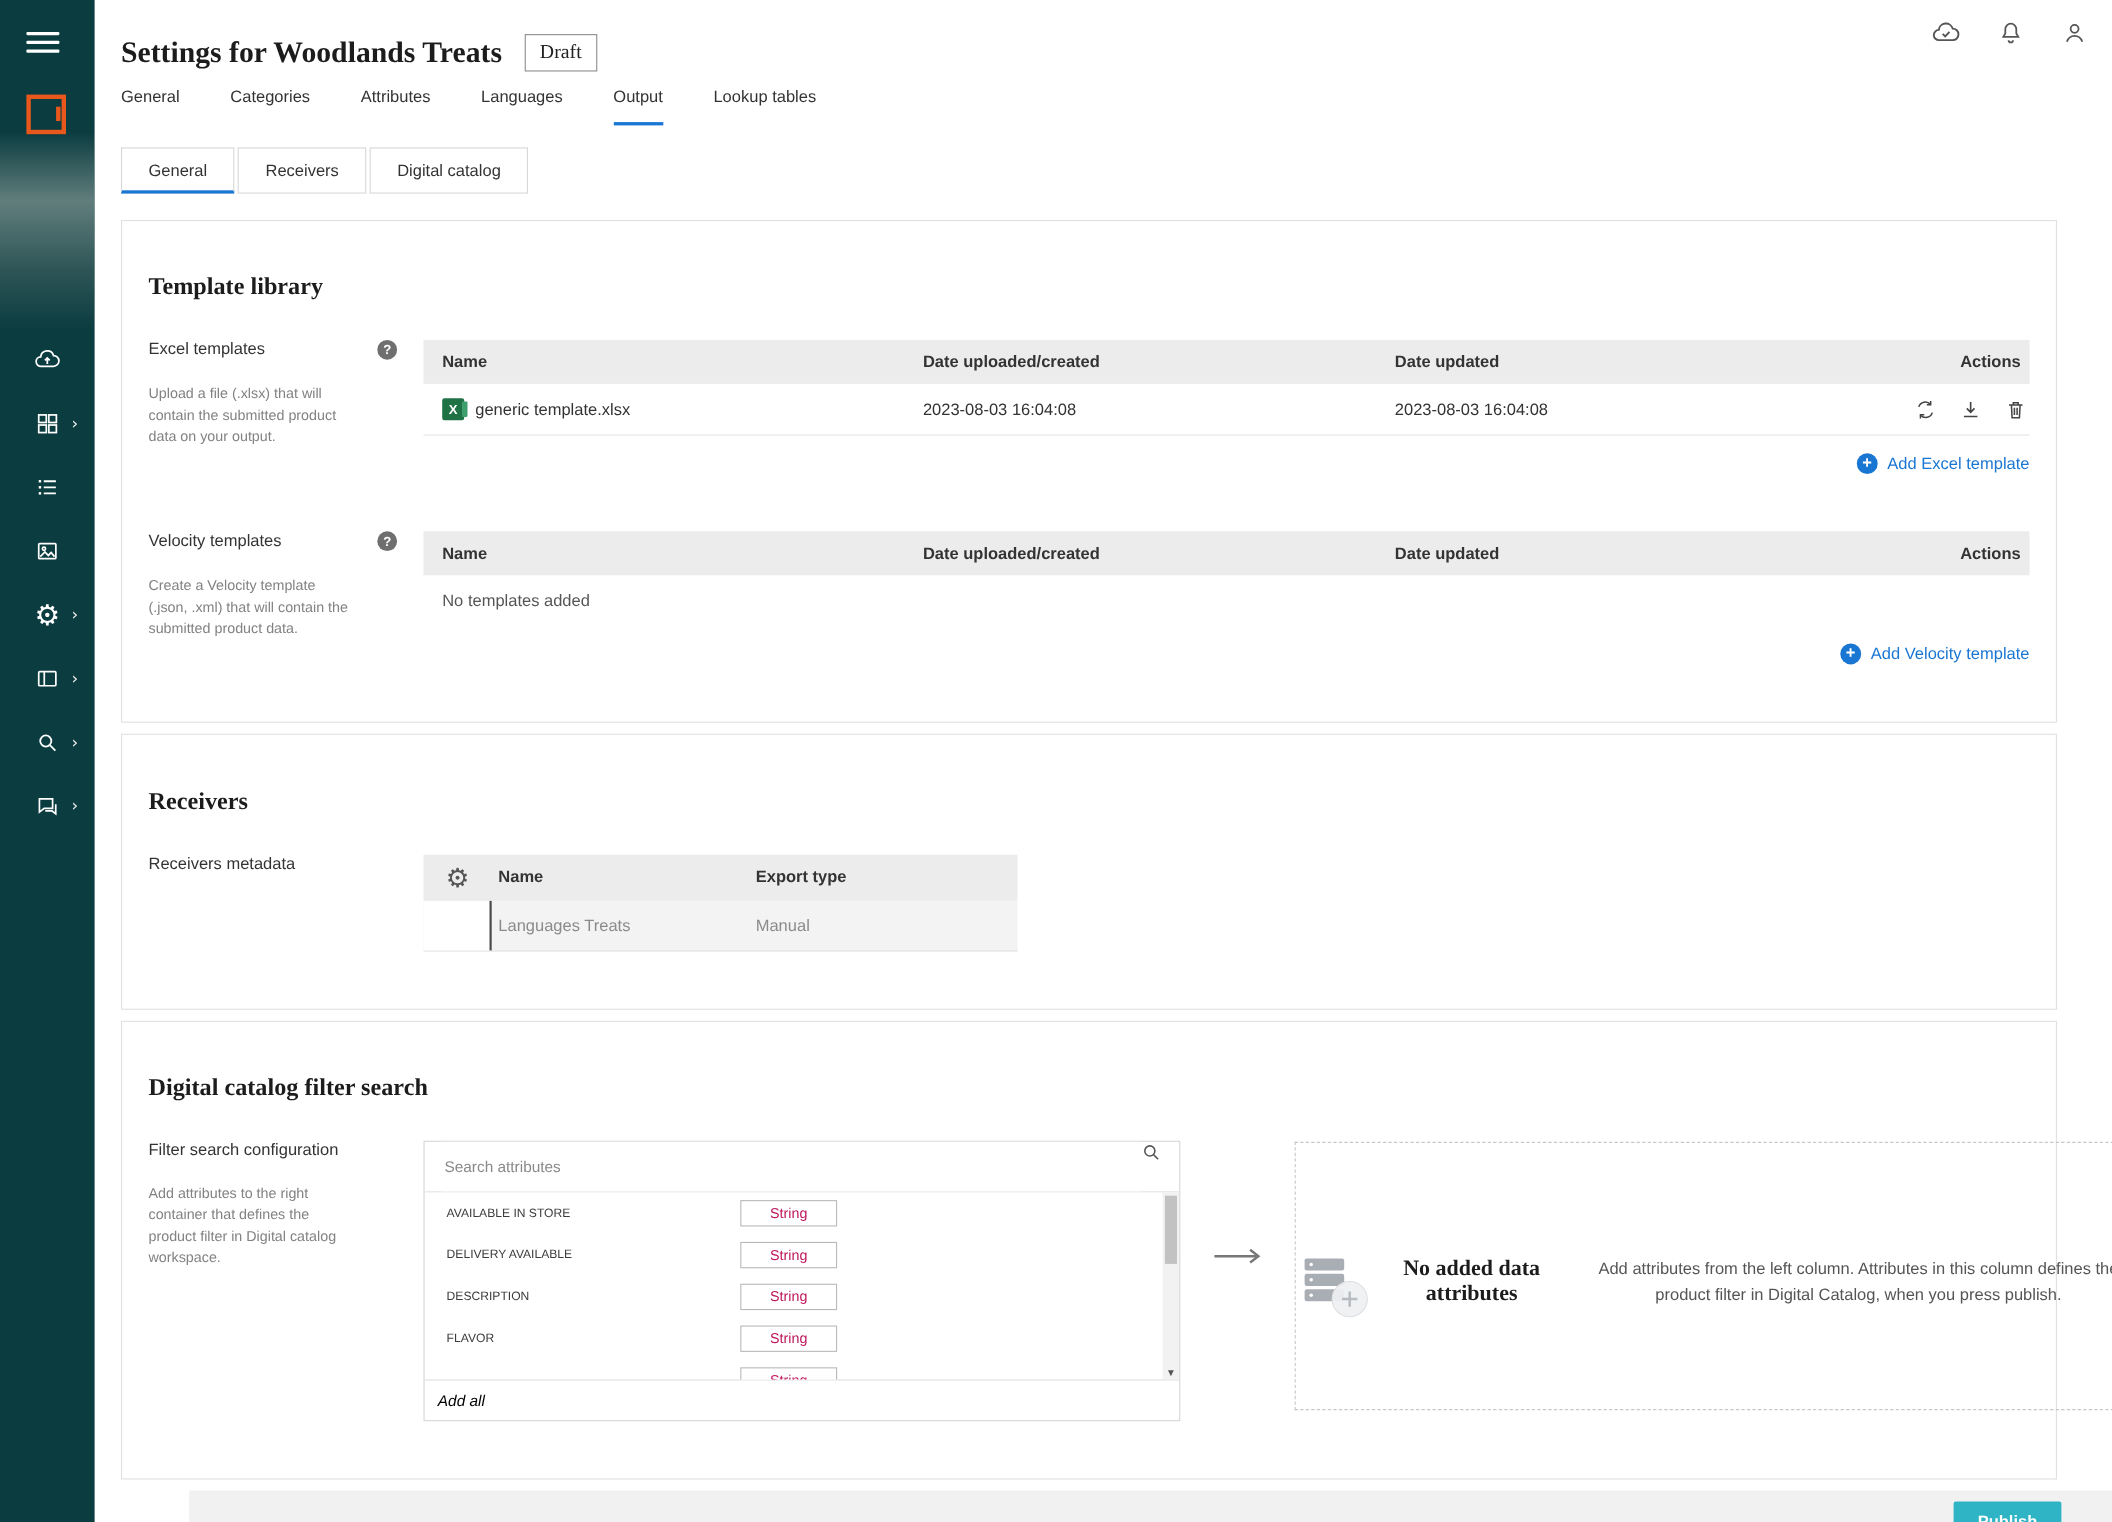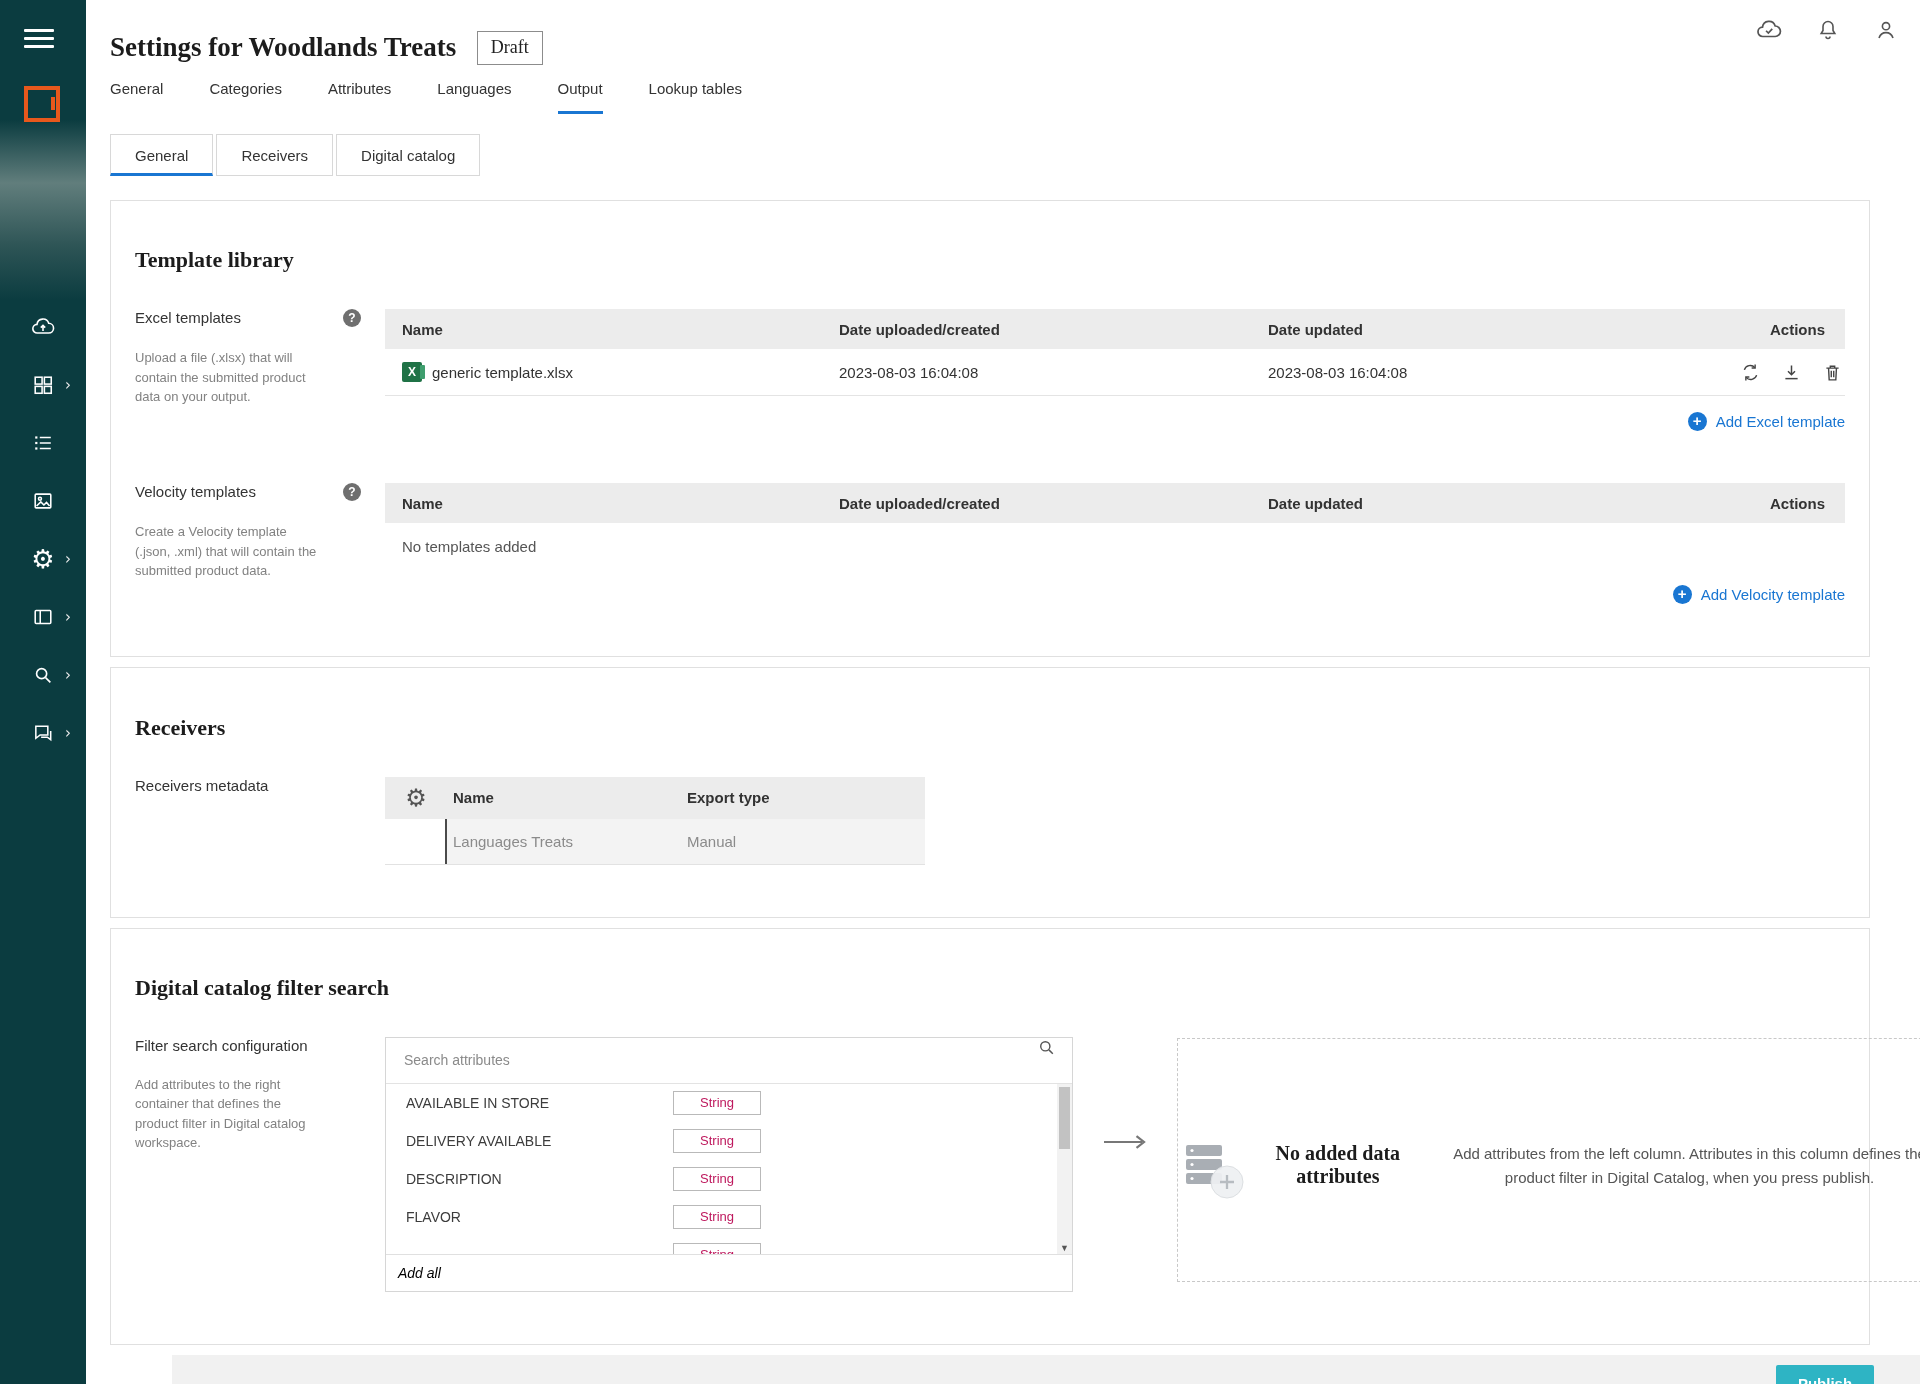--- a/index.html
+++ b/index.html
@@ -45,21 +45,21 @@
   .label-head { display:flex; justify-content:space-between; align-items:flex-start; font-size:15px; color:#333; }
   .help { width:18px; height:18px; border-radius:50%; background:#6f6f6f; color:#fff; font-size:12px; font-weight:bold;
           display:flex; align-items:center; justify-content:center; cursor:pointer; flex-shrink:0; }
   .label-desc { margin-top:21px; font-size:13px; color:#828282; line-height:1.5; width:188px; }
   .content-col { flex:1; }
 
   .tbl-head { display:flex; align-items:center; background:#ececec; height:40px; font-size:15px; font-weight:700; color:#333; }
   .c-name { width:454px; padding-left:17px; }
   .c-date1 { width:429px; }
   .c-date2 { flex:1; }
-  .c-actions { width:130px; text-align:right; padding-right:20px; }
+  .c-actions { width:130px; text-align:right; padding-right:8px; }
   .tbl-row { display:flex; align-items:center; height:47px; border-bottom:1px solid #e4e4e4; font-size:15px; color:#333; }
   .file-cell { display:flex; align-items:center; gap:10px; }
   .xls-box { width:20px; height:20px; background:#1f7246; color:#fff; font-weight:bold; font-size:12px;
              display:flex; align-items:center; justify-content:center; border-radius:2px; position:relative; flex-shrink:0; }
   .xls-box::after { content:""; position:absolute; right:-3px; top:3px; width:5px; height:14px; background:#3f9e6e; border-radius:1px; }
   .actions-cell { display:flex; justify-content:flex-end; gap:20px; align-items:center; padding-right:2px; }
   .actions-cell > span { cursor:pointer; display:flex; }
   .add-row { display:flex; justify-content:flex-end; align-items:center; gap:9px; margin-top:16px; color:#1976d2; font-size:15px; cursor:pointer; }
   .addc { width:19px; height:19px; border-radius:50%; background:#1976d2; color:#fff; font-size:15px; line-height:18px; text-align:center; font-weight:bold; flex-shrink:0; }
   .velocity-block { margin-top:52px; }
@@ -76,21 +76,21 @@
   .recv-row .rc-name, .recv-row .rc-type { display:flex; align-items:center; }
 
   
   .fs-flex { display:flex; align-items:flex-start; }
   .picker { width:688px; border:1px solid #d6d6d6; background:#fff; }
   .search-row { display:flex; height:46px; border-bottom:1px solid #e3e3e3; padding:0 16px 0 16px; }
   .search-row input { border:none; outline:none; flex:1; font-size:14px; font-family:inherit; color:#333; }
   .search-row input::placeholder { color:#8a8a8a; }
   .attr-list { height:170px; overflow:hidden; position:relative; }
   .attr-row { display:flex; align-items:center; height:38px; padding-left:20px; }
-  .attr-name { width:267px; font-size:14px; color:#3c3c3c; }
+  .attr-name { width:267px; font-size:11px; color:#3c3c3c; }
   .type-badge { width:88px; height:24px; border:1px solid #b9b9b9; font-size:13px; color:#be185d; display:flex; align-items:center; justify-content:center; background:#fff; }
   .scrollbar { position:absolute; top:0; right:0; width:15px; height:170px; background:#f2f2f2; }
   .scroll-thumb { position:absolute; top:3px; left:2px; width:11px; height:62px; background:#c2c2c2; cursor:pointer; }
   .scroll-down { position:absolute; bottom:1px; left:0; width:15px; text-align:center; font-size:9px; color:#555; cursor:pointer; }
   .addall-row { border-top:1px solid #e0e0e0; height:37px; display:flex; align-items:center; padding-left:12px; }
   .addall { color:#000000; font-size:14px; cursor:pointer;font-style:italic; }
   .arrow-col { width:104px; display:flex; justify-content:center; margin-top:96px; }
   .empty-box { flex:1; border:1px dashed #c8c8c8; height:244px; display:flex; flex-direction:row; align-items:center; text-align:center; margin-top:1px; }
   .empty-icon { margin-top:26px; }
   .empty-title { font-family:"Liberation Serif", serif; font-size:20px; font-weight:700; margin-top:10px; color:#1c1c1c; }

